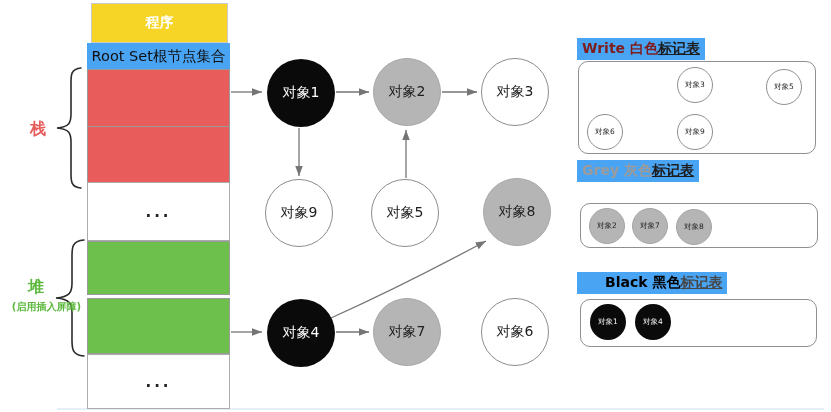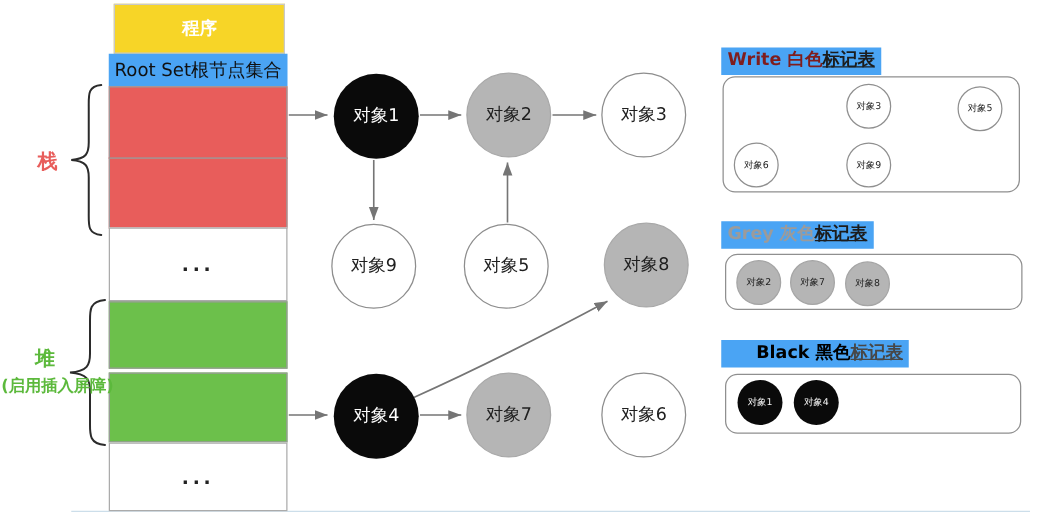--- a/index.html
+++ b/index.html
@@ -20,21 +20,21 @@
   .blk-white1{left:87px;top:182px;width:143px;height:59px;background:#fff;border:1px solid #ababab;}
   .blk-green1{left:87px;top:241px;width:143px;height:54px;background:#6CC04B;border:1px solid #9a9a9a;}
   .blk-green2{left:87px;top:298px;width:143px;height:56px;background:#6CC04B;border:1px solid #9a9a9a;}
   .blk-white2{left:87px;top:354px;width:143px;height:55px;background:#fff;border:1px solid #ababab;}
   .dots{font-size:15px;font-weight:bold;letter-spacing:3px;color:#222;}
 
   
   .stack-label{position:absolute;left:30px;top:119px;color:#E85D5B;font-weight:bold;font-size:16px;}
   .heap-label{position:absolute;left:28px;top:277px;color:#5CB93C;font-weight:bold;font-size:16px;}
   .heap-note{position:absolute;left:1px;top:300px;width:80px;color:#5CB93C;font-weight:bold;
-    font-size:13px;text-align:left;white-space:nowrap;}
+    font-size:10px;text-align:right;white-space:nowrap;}
 
   
   .node{position:absolute;width:68px;height:68px;border-radius:50%;box-sizing:border-box;
     display:flex;align-items:center;justify-content:center;font-size:14px;}
   .node-black{background:#0a0a0a;color:#fdfdfd;}
   .node-grey{background:#b5b5b5;color:#202020;border:1px solid #a8a8a8;}
   .node-white{background:#fff;color:#202020;border:1px solid #8d8d8d;}
 
   
   .tbl-label{position:absolute;background:#4AA4F4;padding:2px 5px 3px 5px;font-size:14px;
@@ -142,21 +142,21 @@
         <span>对象5</span>
       </div>
     <div class="mini mini-white" style="left:8px;top:52px;">
         <span>对象6</span>
       </div>
     <div class="mini mini-white" style="left:98px;top:52px;">
         <span>对象9</span>
       </div>
   </div>
 
-  <div class="tbl-label" style="left:577px;top:177px;">
+  <div class="tbl-label" style="left:577px;top:160px;">
     <span class="tl-grey">Grey 灰色</span><span class="tl-suffix">标记表</span>
   </div>
   <div class="tbl-box box-grey-tbl">
     <div class="mini mini-grey" style="left:8px;top:4px;">
         <span>对象2</span>
       </div>
     <div class="mini mini-grey" style="left:51px;top:4px;">
         <span>对象7</span>
       </div>
     <div class="mini mini-grey" style="left:95px;top:5px;">

